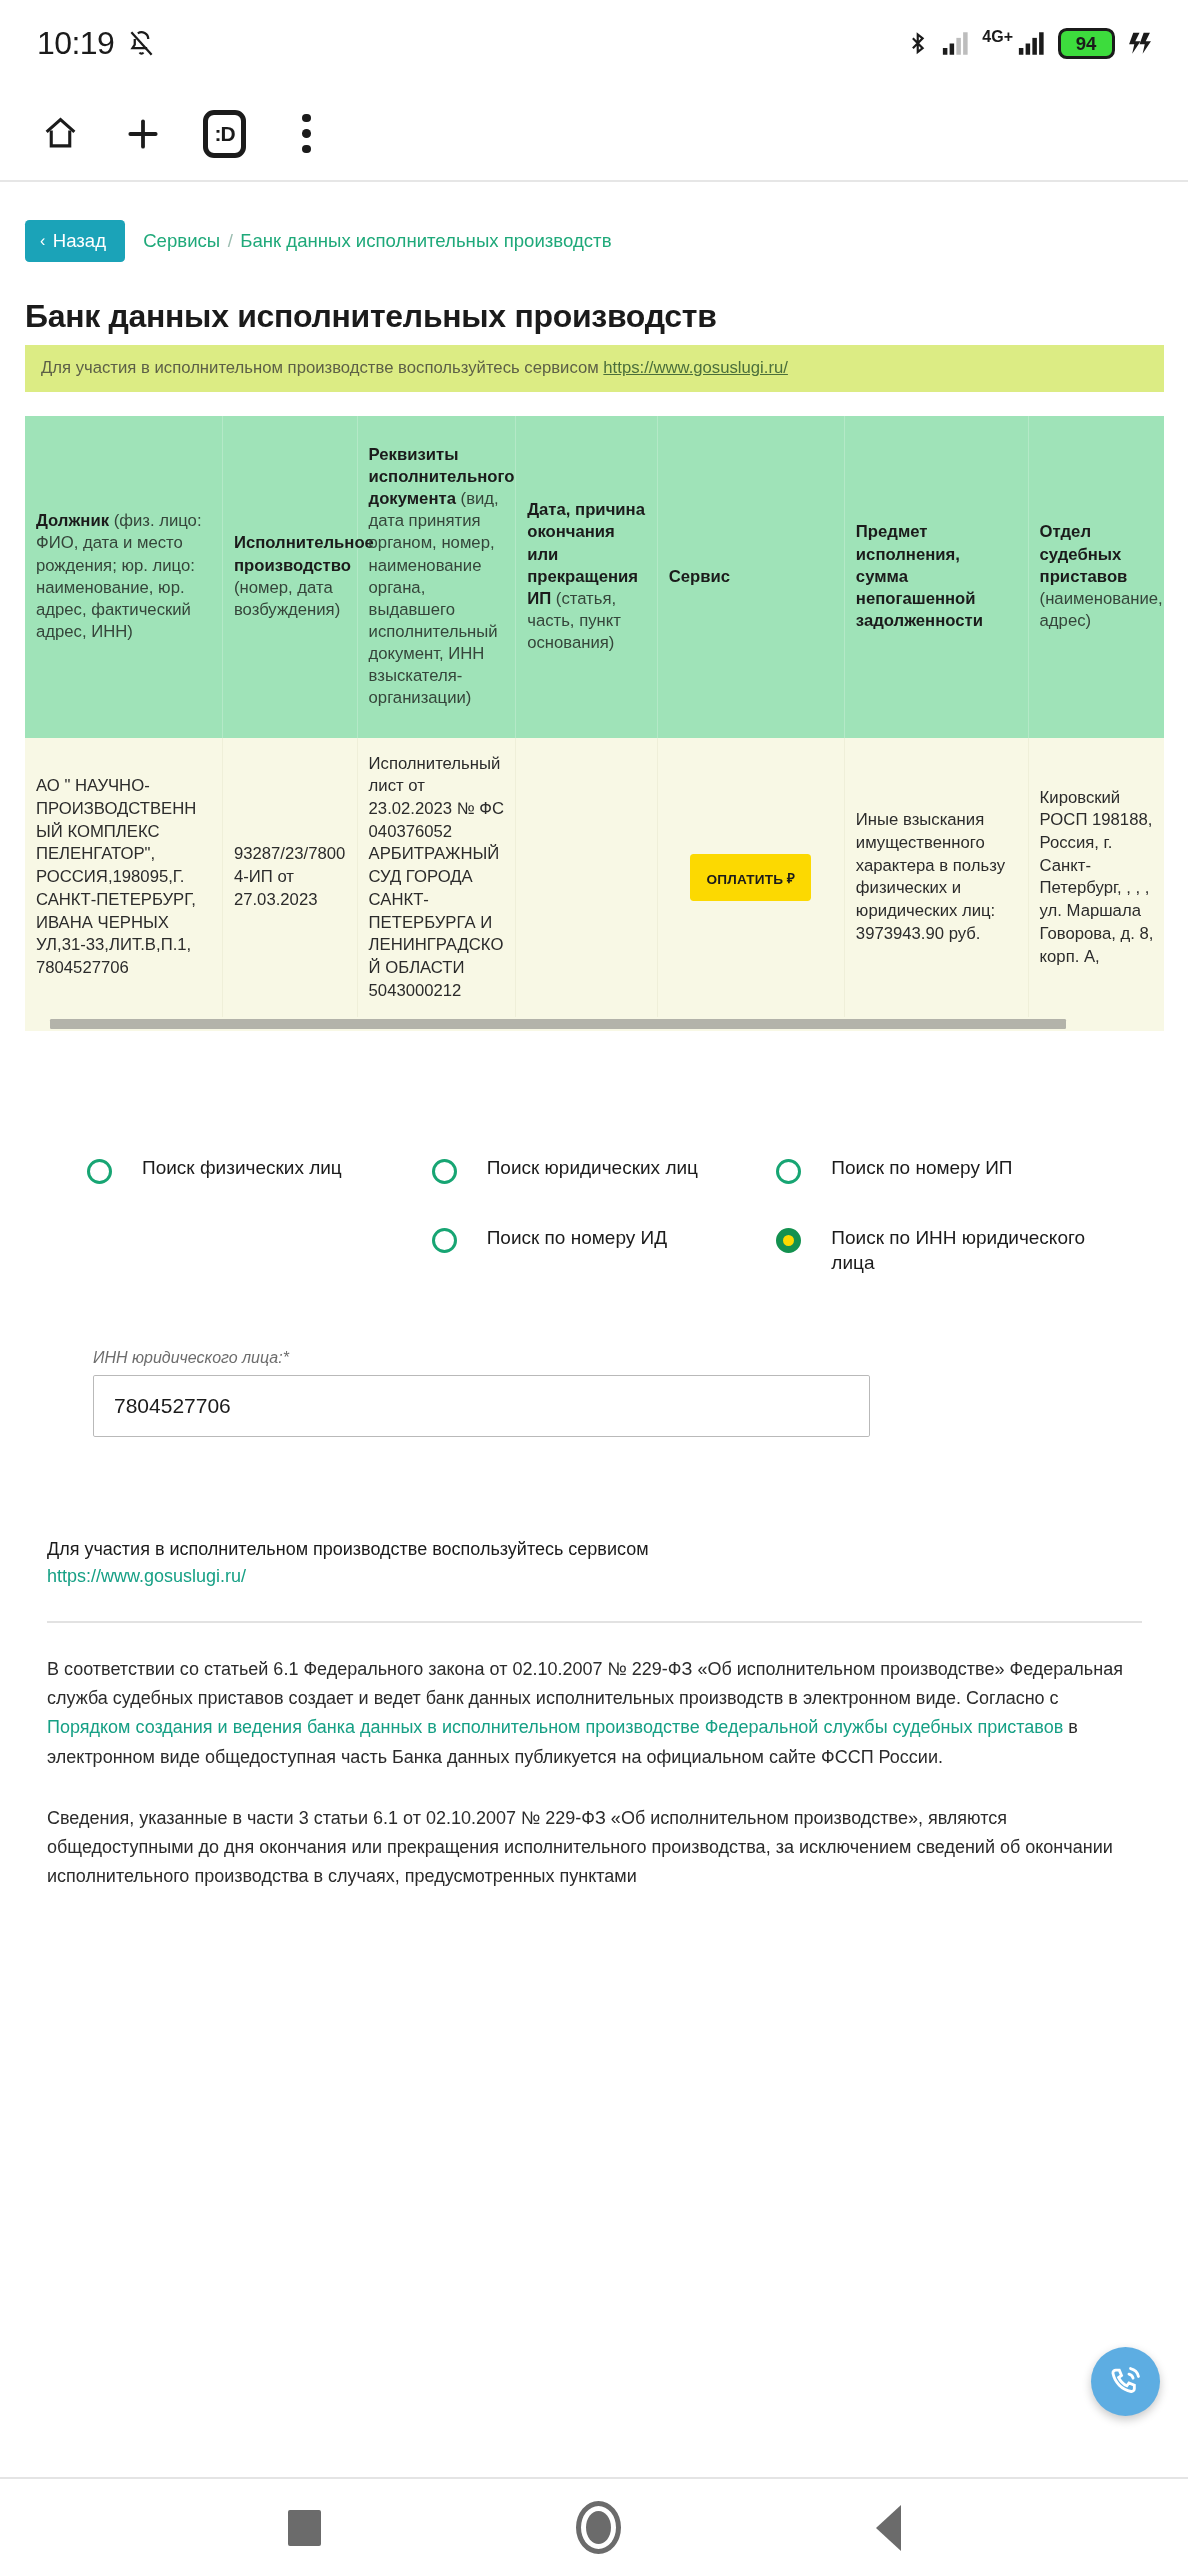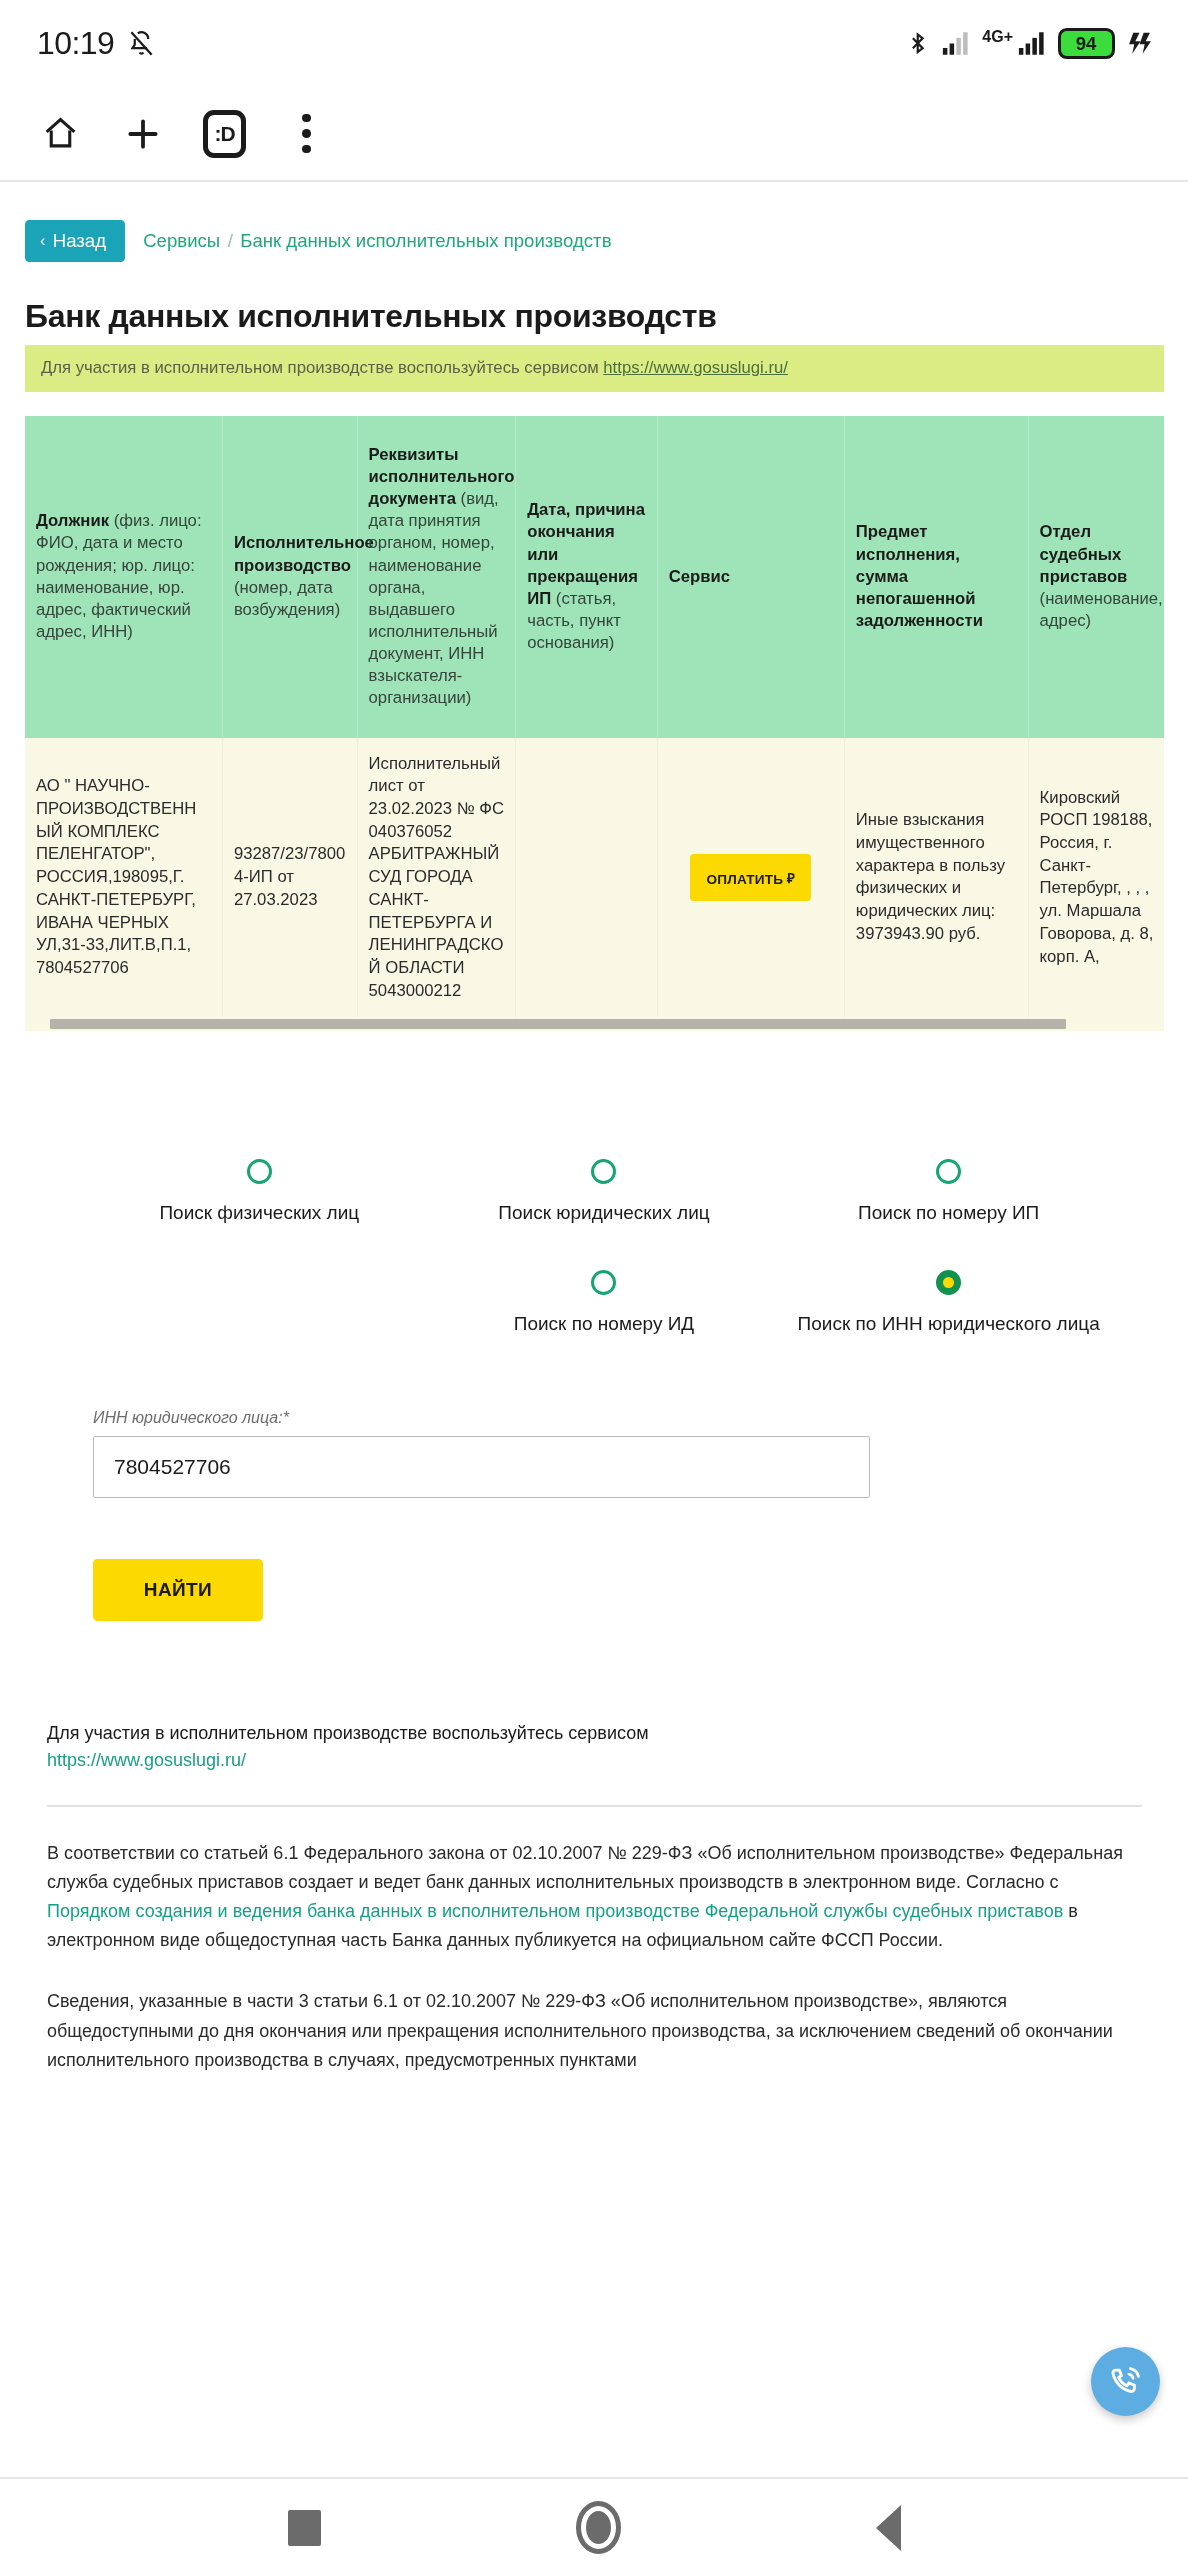--- a/index.html
+++ b/index.html
@@ -164,21 +164,21 @@
   .print-row { margin-top: 26px; font-size: 16.7px; color: #6d6d6d; font-style: italic; display: flex; align-items: center; gap: 8.7px; }
 
   
   .search-form { margin-top: 124px; }
   .radio-grid {
     display: grid;
     grid-template-columns: repeat(3, 1fr);
     row-gap: 41px;
     padding: 0 43px 0 62px;
   }
-  .radio-item { display: flex; align-items: center; gap: 16px; flex-direction: column; }
+  .radio-item { display: flex; align-items: flex-start; gap: 30px; }
   .radio-dot {
     flex: 0 0 auto;
     width: 25px; height: 25px; margin-top: 3.7px;
     border-radius: 50%;
     border: 3.1px solid #17a573;
     background: #ffffff;
   }
   .radio-item.selected .radio-dot {
     background: #fcd901;
     border: 7.4px solid #13914f;
@@ -422,23 +422,20 @@
       </div>
       <div class="radio-item selected">
         <span class="radio-dot"></span>
         <span class="radio-label">Поиск по ИНН юридического лица</span>
       </div>
     </div>
 
     <div class="field-block">
       <div class="field-label">ИНН юридического лица:*</div>
       <input class="field-input" type="text" value="7804527706" style="">
-      <div>
-        <button class="find-btn">НАЙТИ</button>
-      </div>
     </div>
   </div>
 
   <div class="footer-text">
 
     <p class="info-p">
       <span>Для участия в исполнительном производстве воспользуйтесь сервисом</span><br>
       <a href="#">https://www.gosuslugi.ru/</a>
     </p>
 

